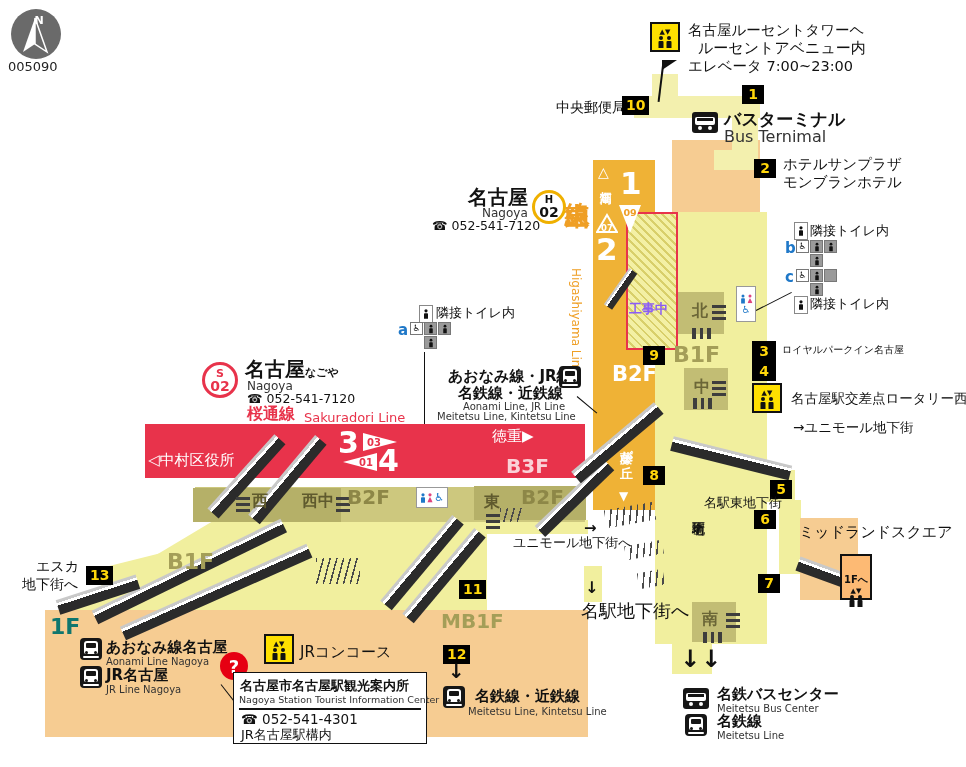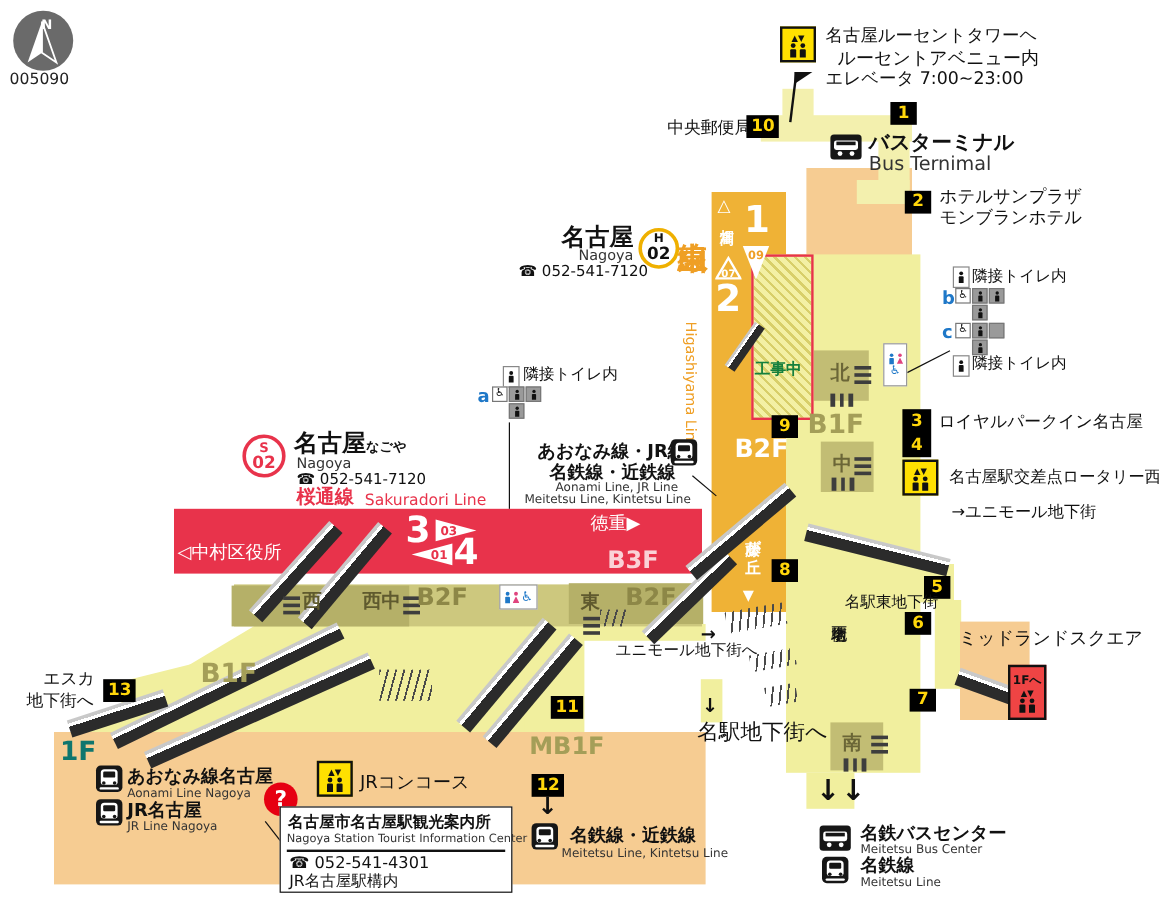--- a/index.html
+++ b/index.html
@@ -167,21 +167,21 @@
   <svg style="position:absolute;left:596px;top:213px" width="22" height="21" viewBox="0 0 22 21">
     <polygon points="11,2 21,19 1,19" fill="none" stroke="#fff" stroke-width="2"></polygon>
     <text x="11" y="18" fill="#fff" font-size="8.5" text-anchor="middle">07</text>
   </svg>
   <div class="t b" style="left:620px;top:166px;font-size:31px;color:#fff">1</div>
   <svg style="position:absolute;left:618px;top:204px" width="24" height="30" viewBox="0 0 24 30">
     <polygon points="1,1 23,1 12,29" fill="#fff"></polygon>
     <text x="12" y="12" fill="#ef9f25" font-size="9.5" text-anchor="middle">09</text>
   </svg>
   <div class="t b" style="left:596px;top:232px;font-size:31px;color:#fff">2</div>
-  <div class="t b" style="left:629px;top:302px;font-size:13px;color:#15803d">工事中</div>
+  <div class="t b" style="left:629px;top:302px;font-size:13px;color:#8b5cf6">工事中</div>
   <div class="t b" style="left:612px;top:362px;font-size:21px;color:#fff">B2F</div>
   <div class="t b vert" style="left:618px;top:440px;font-size:13px;color:#fff">藤が丘</div>
   <div class="t" style="left:619px;top:490px;font-size:12px;color:#fff">▼</div>
   <div class="badge" style="left:643px;top:346px">9</div>
   <div class="badge" style="left:643px;top:466px">8</div>
 
   <div class="sta" style="left:202px;top:362px;width:36px;height:36px;border:3px solid #e8334b;color:#e8334b">
     <span style="font-size:11px">S</span>
     <span style="font-size:14px">02</span>
   </div>
@@ -329,38 +329,38 @@
       <span></span>
       <span></span>
     </div>
   <div class="vticks" style="left:701px;top:632px"><span></span><span></span><span></span></div>
   <div class="t b" style="left:680px;top:646px;font-size:24px;letter-spacing:1px">↓↓</div>
 
   <div class="badge" style="left:752px;top:341px;height:40px;line-height:20px;padding:0 5px">
     <div>3</div>
       <div>4</div>
   </div>
-  <div class="t" style="left:782px;top:344px;font-size:14px">ロイヤルパークイン名古屋</div>
+  <div class="t" style="left:782px;top:344px;font-size:10px">ロイヤルパークイン名古屋</div>
   <div class="elev" style="left:752px;top:383px;width:30px;height:30px">
     <span class="ar">▲▼</span>
     <span class="ppl">
         <span class="pp"></span>
         <span class="pp"></span>
       </span>
   </div>
   <div class="t" style="left:791px;top:391px;font-size:13.5px">名古屋駅交差点ロータリー西側</div>
   <div class="t" style="left:793px;top:420px;font-size:13.5px">→ユニモール地下街</div>
   <div class="badge" style="left:770px;top:480px">5</div>
   <div class="t" style="left:704px;top:496px;font-size:13px">名駅東地下街</div>
   <div class="badge" style="left:754px;top:510px">6</div>
   <div class="t vert" style="left:690px;top:512px;font-size:13px">名駅地下街</div>
   <div class="badge" style="left:758px;top:574px">7</div>
   <div class="t" style="left:799px;top:524px;font-size:15px">ミッドランドスクエア</div>
-  <div style="position:absolute;left:840px;top:554px;width:32px;height:46px;background:#ef4444;border:2px solid #111;
-              box-sizing:border-box;display:flex;flex-direction:column;align-items:center;justify-content:space-between;padding:4px 0">
+  <div style="position:absolute;left:840px;top:554px;width:32px;height:46px;background:#fdba74;border:2px solid #111;
+              box-sizing:border-box;display:flex;flex-direction:column;align-items:center;justify-content:space-between;padding:17px 0">
     <span class="b" style="font-size:10px">1Fへ</span>
     <span class="ar" style="font-size:7px">▲▼</span>
     <span class="ppl" style="margin-bottom:2px">
         <span class="pp"></span>
         <span class="pp"></span>
       </span>
   </div>
 
   <div class="t b" style="left:584px;top:520px;font-size:15px">→</div>
   <div class="t" style="left:513px;top:536px;font-size:13px">ユニモール地下街へ</div>

